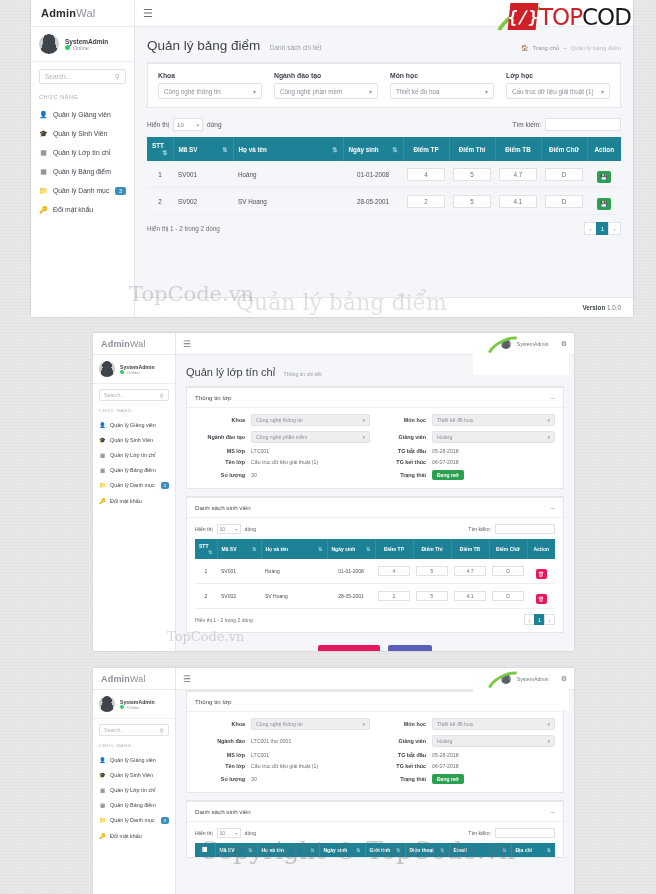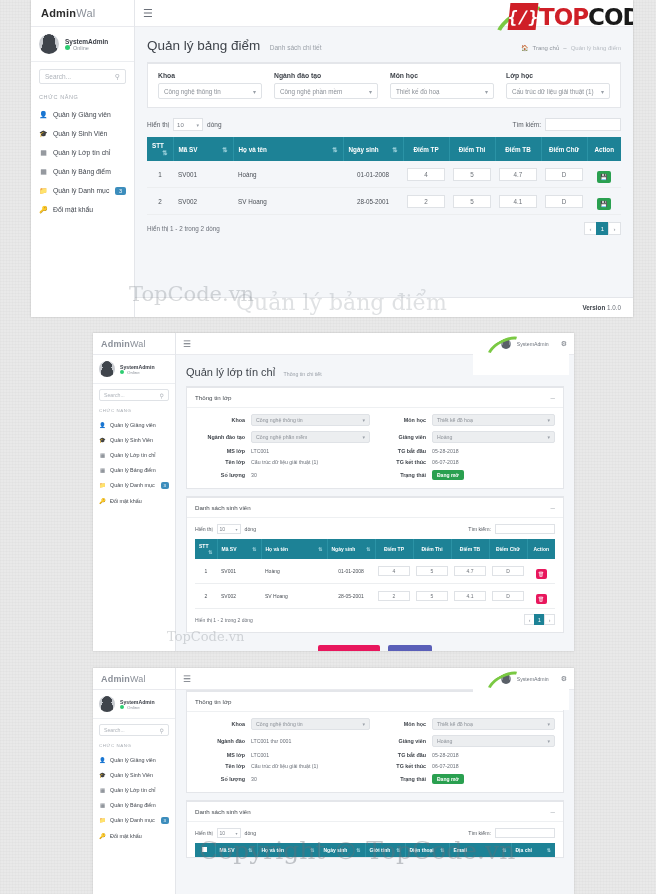--- a/index.html
+++ b/index.html
@@ -98,21 +98,21 @@
   .btn-purple { background:#5a5fb8; }
   .footer { border-top:1px solid #e4e6ea; background:#fff; display:flex;
       justify-content:flex-end; align-items:center; color:#6b7079; }
   
   .wm { position:absolute; pointer-events:none; font-family:"DejaVu Serif", serif;
         color:rgba(120,125,132,.30); white-space:nowrap; }
   .logo-wm { position:absolute; display:flex; align-items:center; pointer-events:none; }
   .logo-sq { background:#cf1f27; color:#fff; font-family:"DejaVu Sans Mono", monospace;
         display:flex; align-items:center; justify-content:center; font-weight:700;
         transform: skewX(-6deg); }
-  .logo-txt { font-family:"DejaVu Sans", sans-serif; font-weight:700; letter-spacing:-1px; }
+  .logo-txt { font-family:"DejaVu Sans", sans-serif; font-weight:400; letter-spacing:-1px; }
   .swoosh { position:absolute; border:3px solid #7ac943; border-radius:50%;
         border-color:#7ac943 transparent transparent transparent; pointer-events:none; }
   .hdr-blank { position:absolute; background:#fff; pointer-events:none; }
 </style>
 </head>
 <body>
 
 <div class="shot" id="shot1">
   <div class="app">
 

